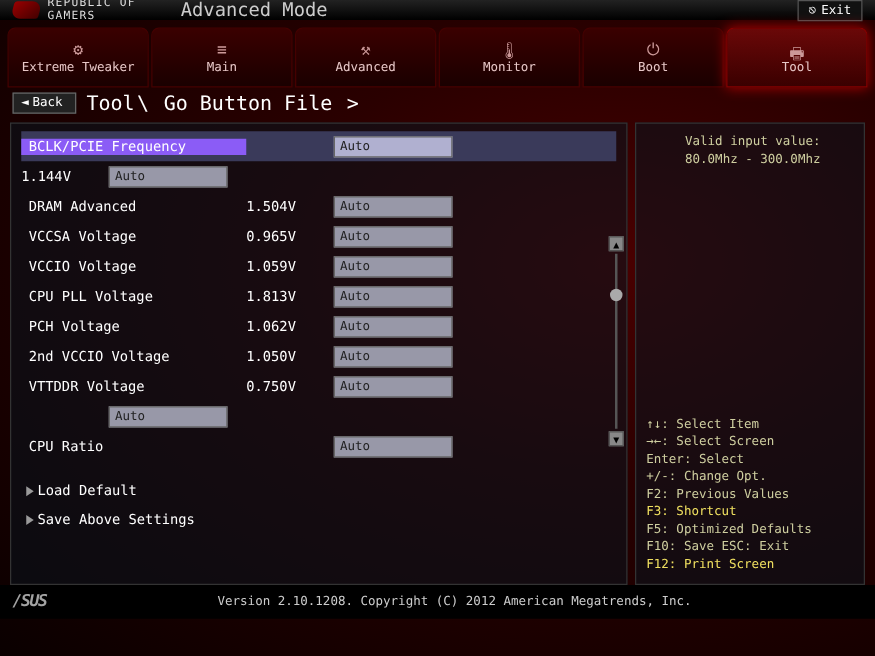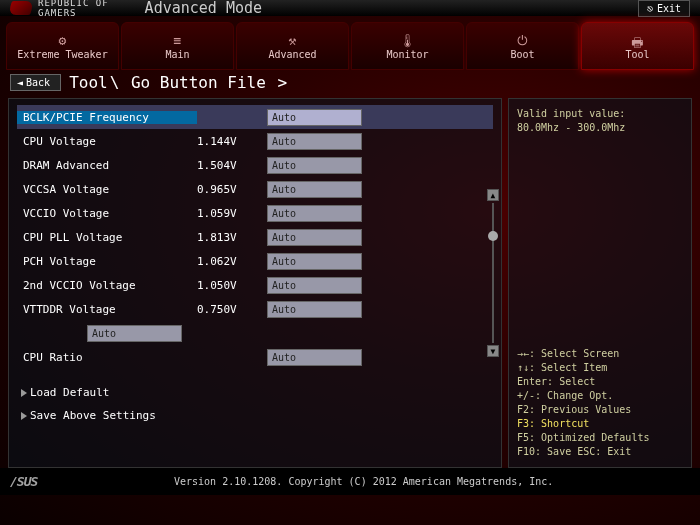--- a/index.html
+++ b/index.html
@@ -20,29 +20,29 @@
     .crumb .sep { color: #fff; margin: 0 2px; }
     .main { position: relative; display: flex; padding: 4px 8px 0; gap: 6px; height: 374px; }
     .panel-left { flex: 1; background: rgba(10, 20, 30, 0.55); border: 1px solid #333; padding: 6px 8px; position: relative; }
     .panel-right { width: 184px; background: rgba(10, 20, 30, 0.55); border: 1px solid #333; padding: 8px; color: #cfcfa0; font-size: 10px; display: flex; flex-direction: column; }
     .settings { list-style: none; }
     .row { display: flex; align-items: center; height: 24px; font-size: 11px; color: #fff; }
     .row .label { width: 180px; padding-left: 6px; }
     .row .value { width: 70px; color: #fff; }
     .row .field { width: 95px; background: #9898a8; color: #222; padding: 2px 4px; font-size: 10px; border: 1px solid #666; cursor: pointer; }
     .row.selected { background: #3a3a5a; }
-    .row.selected .label { background: #0369a1; color: #fff; }
+    .row.selected .label { background: #8b5cf6; color: #fff; }
     .row.selected .field { background: #b0b0d0; }
     .action-item { display: flex; align-items: center; gap: 3px; color: #fff; font-size: 11px; padding: 3px 4px; cursor: pointer; margin-top: 4px; }
     .chev { width: 0; height: 0; border-left: 6px solid #9a9a9a; border-top: 4px solid transparent; border-bottom: 4px solid transparent; display: inline-block; }
     .scroll-track { position: absolute; right: 2px; top: 90px; bottom: 110px; width: 12px; display: flex; flex-direction: column; align-items: center; }
     .scroll-btn { width: 12px; height: 12px; background: #888; border: 1px solid #555; display: flex; align-items: center; justify-content: center; font-size: 8px; cursor: pointer; }
     .scroll-bar { flex: 1; width: 2px; background: #555; margin: 2px 0; position: relative; }
     .scroll-thumb { position: absolute; top: 20%; width: 10px; height: 10px; background: #aaa; border-radius: 50%; left: -4px; }
-    .help-top { line-height: 1.4; }
+    .help-top { line-height: 1.4; margin-left: 31px; }
     .help-keys { margin-top: auto; line-height: 1.4; }
     .help-keys .yellow { color: #f0e060; }
     .footer { position: relative; height: 27px; display: flex; align-items: center; padding: 0 10px; color: #ccc; font-size: 10px; background: #000; }
     .asus-logo { font-style: italic; font-weight: bold; font-size: 13px; color: #a3a3a3; letter-spacing: -1px; }
     .footer-text { margin: 4px auto; }
   </style>
 </head>
 <body>
 
 <div class="bg"></div>
@@ -103,21 +103,20 @@
 
 <div class="main">
   <div class="panel-left">
     <ul class="settings">
         <li class="row selected">
     <span class="label">BCLK/PCIE Frequency</span>
     <span class="value"></span>
     <span class="field">Auto</span>
         </li>
         <li class="row">
-    <span class="label">CPU Voltage</span>
     <span class="value">1.144V</span>
     <span class="field">Auto</span>
         </li>
         <li class="row">
     <span class="label">DRAM Advanced</span>
     <span class="value">1.504V</span>
     <span class="field">Auto</span>
         </li>
         <li class="row">
     <span class="label">VCCSA Voltage</span>
@@ -175,28 +174,29 @@
         </div>
       <div class="scroll-btn">▼</div>
     </div>
   </div>
   <div class="panel-right">
     <div class="help-top">
       <div>Valid input value:</div>
       <div>80.0Mhz - 300.0Mhz</div>
     </div>
     <div class="help-keys">
+        <div>↑↓: Select Item</div>
         <div>→←: Select Screen</div>
-        <div>↑↓: Select Item</div>
         <div>Enter: Select</div>
         <div>+/-: Change Opt.</div>
         <div>F2: Previous Values</div>
         <div class="yellow">F3: Shortcut</div>
         <div>F5: Optimized Defaults</div>
         <div>F10: Save  ESC: Exit</div>
+        <div class="yellow">F12: Print Screen</div>
       </div>
   </div>
 </div>
 
 <div class="footer">
   <div class="asus-logo">/SUS</div>
   <div class="footer-text">Version 2.10.1208. Copyright (C) 2012 American Megatrends, Inc.</div>
 </div>
 
 </body></html>

